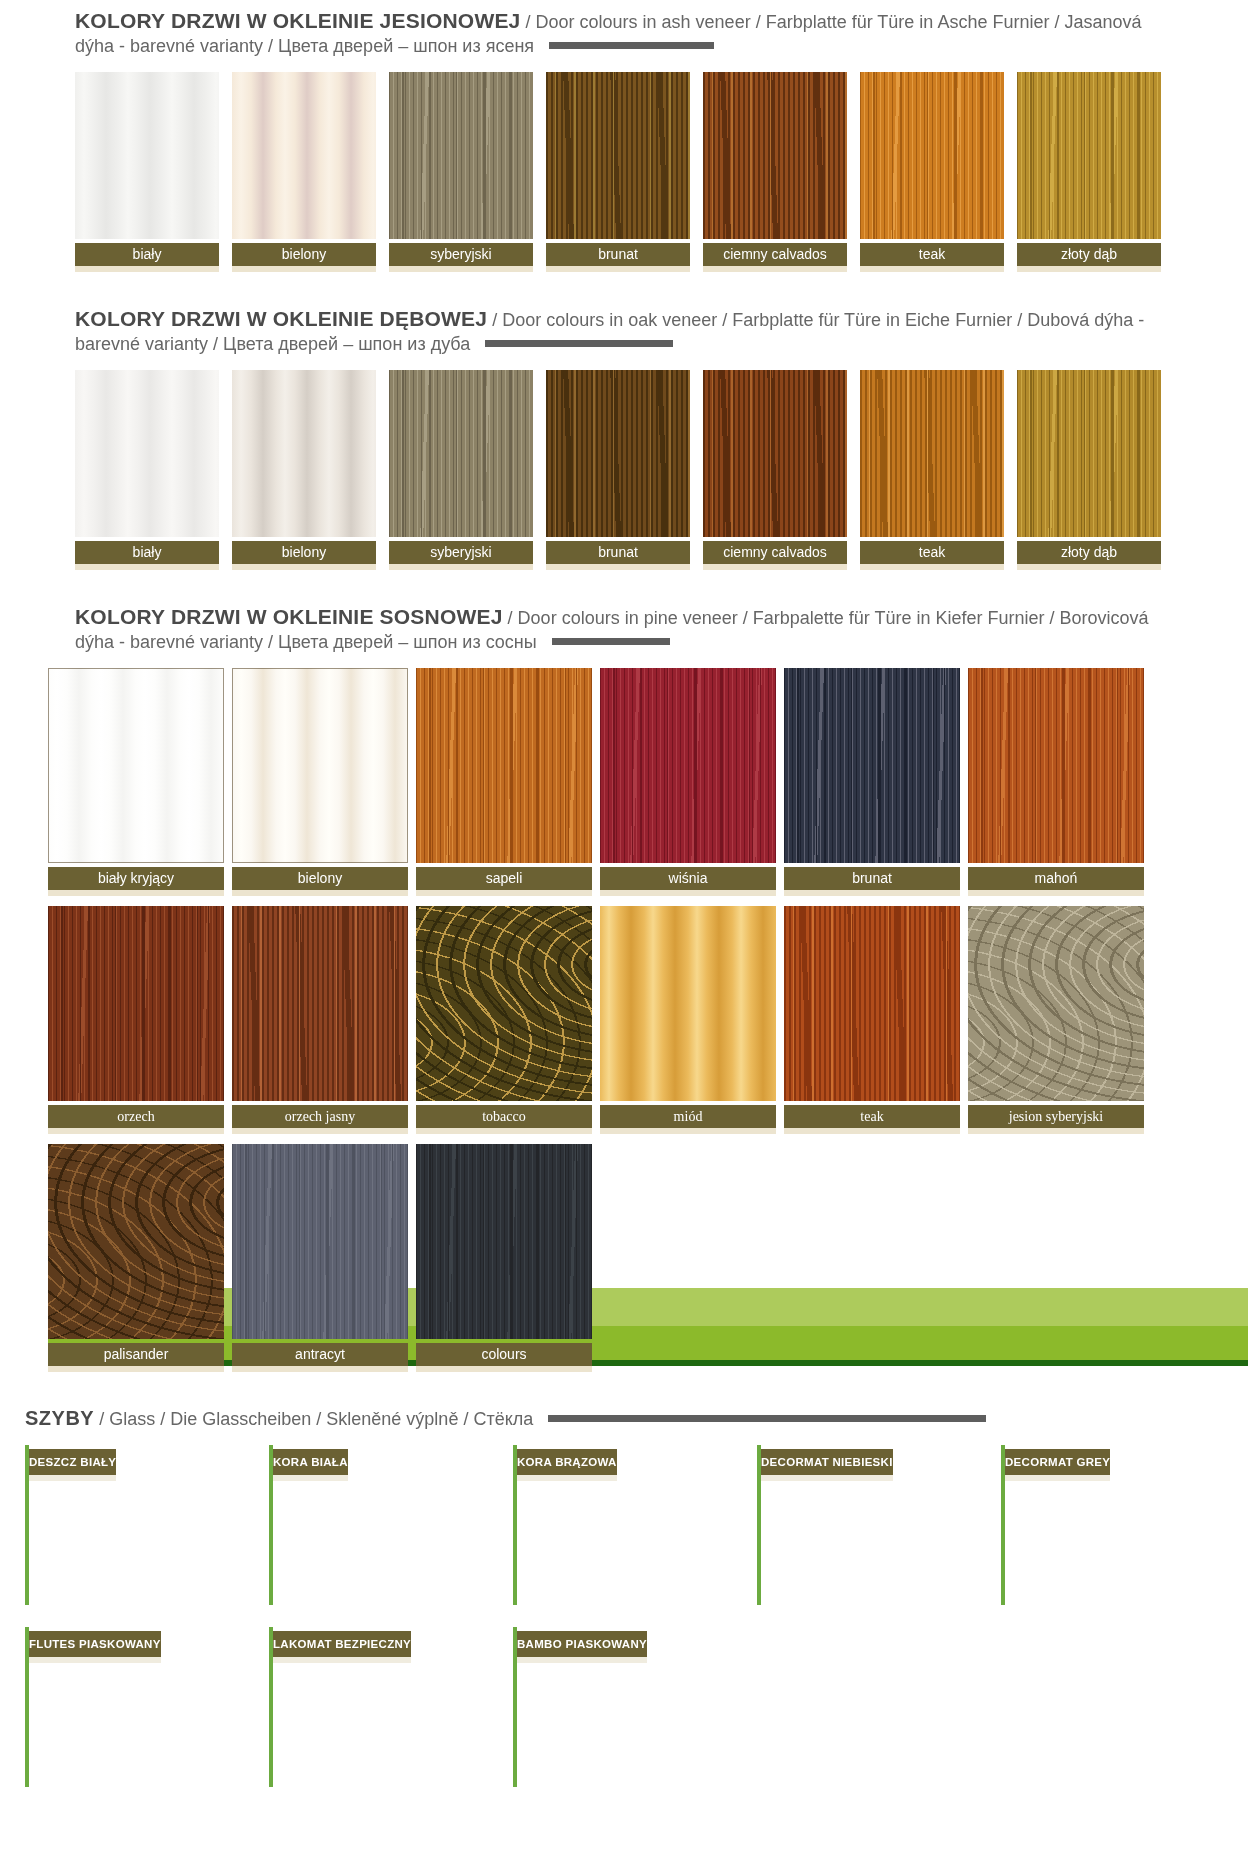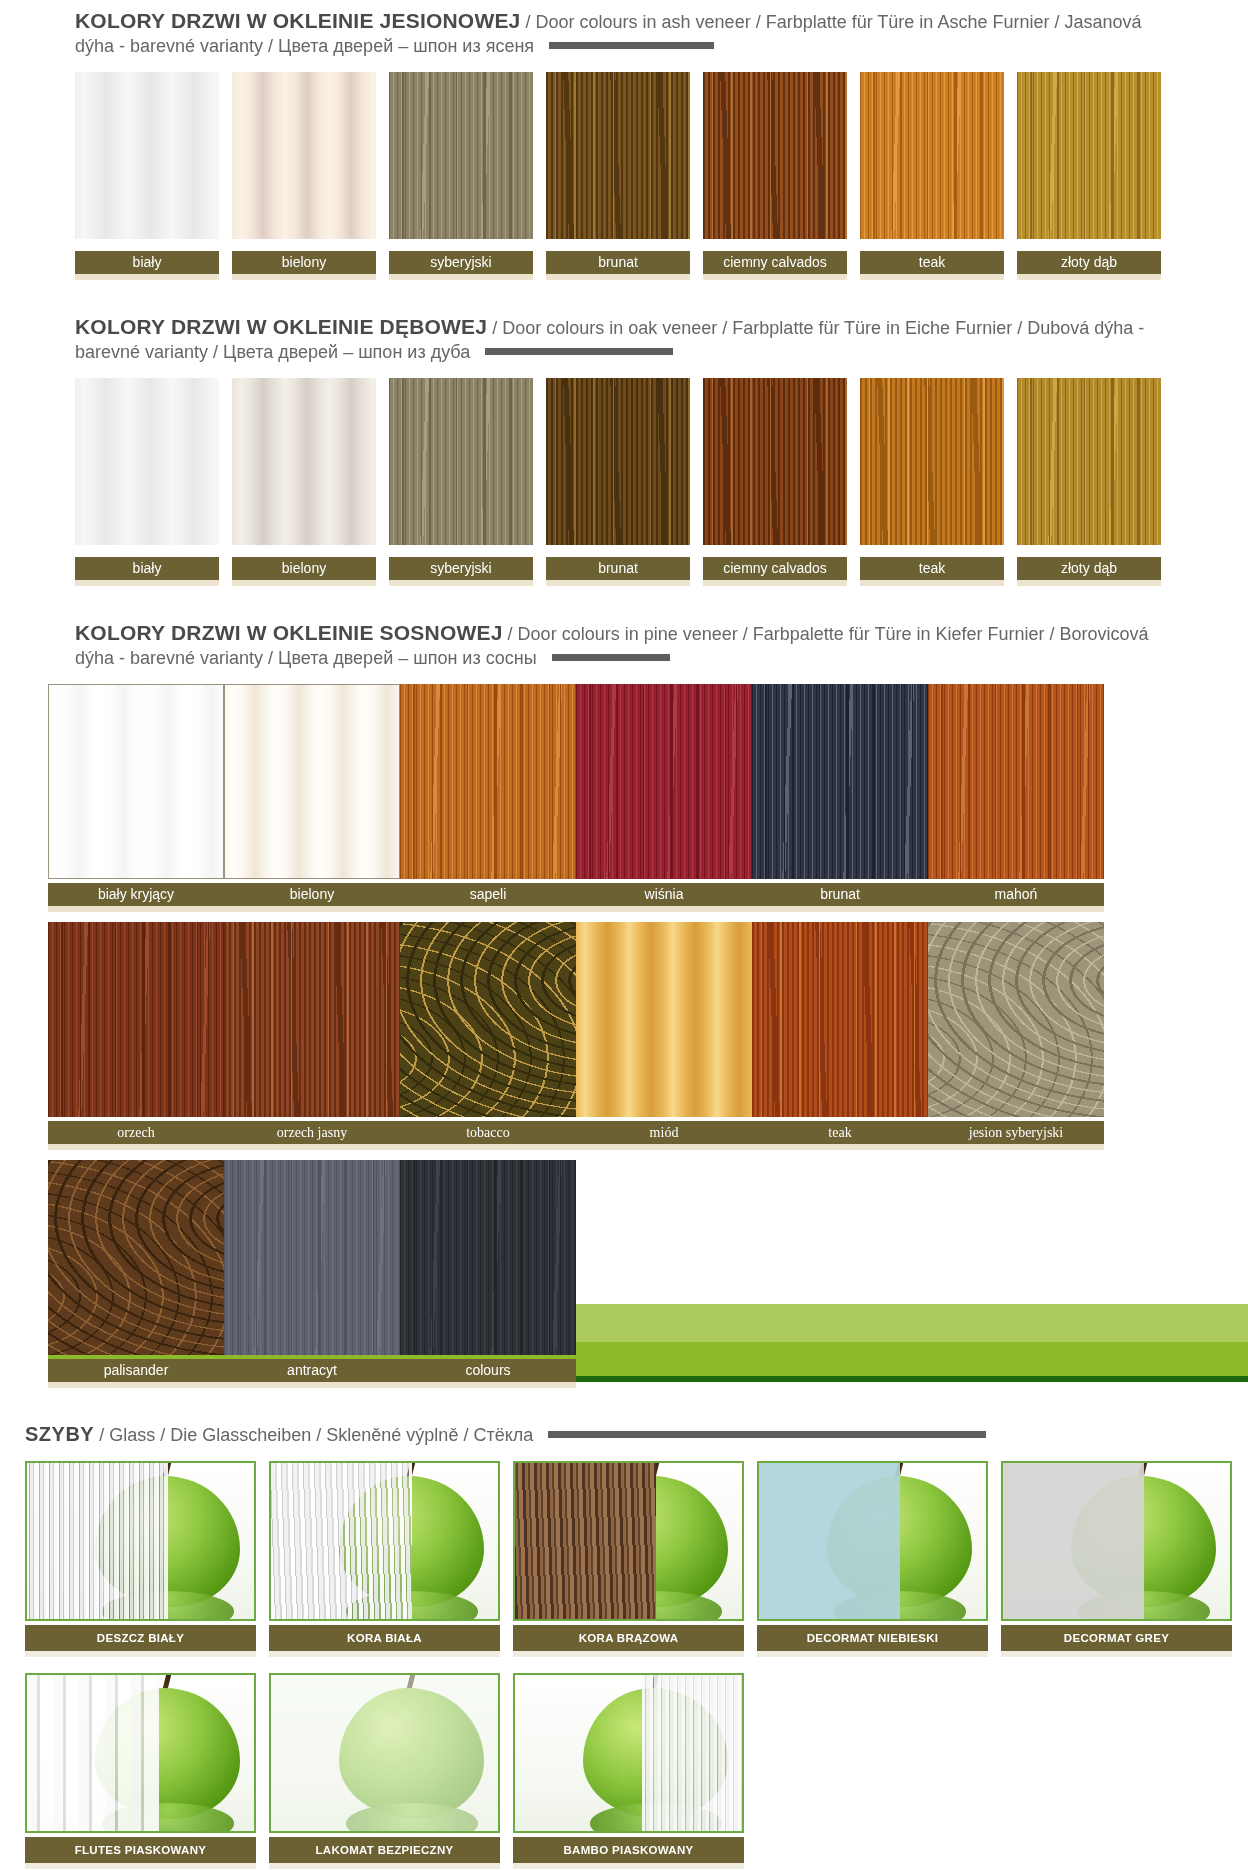--- a/index.html
+++ b/index.html
@@ -10,23 +10,23 @@
   .sec-title{margin:0 70px 14px 75px;line-height:1.28;font-size:18px;color:#666;}
   .sec-title strong{font-size:21px;color:#4a4a4a;letter-spacing:.2px;}
   .rule{display:inline-block;height:7px;background:var(--title-rule,#5e5e5e);margin-left:10px;vertical-align:3px;}
   .rule-1{width:165px}.rule-2{width:188px}.rule-3{width:118px}.rule-4{width:438px}
   .glass-title{margin-left:25px;margin-right:30px;}
   .glass-title strong{font-size:20px;letter-spacing:.5px;}
 
   
   .swatch-row{display:flex;align-items:flex-start;}
   .row-7{margin-left:75px;gap:13px;}
-  .row-6{margin-left:48px;gap:0;}
+  .row-6{margin-left:48px;gap:8px;}
   .col{display:flex;flex-direction:column;}
-  .row-7 .col{width:144px;gap:8px;}
+  .row-7 .col{width:144px;}
   .row-6 .col{width:176px;}
   .sw{width:100%;height:167px;background-color:var(--base);}
   .row-6 .sw{height:195px;}
   .sw.bordered{box-shadow:inset 0 0 0 1px rgba(95,78,50,.6);}
 
   .grain-fine{background-image:
     repeating-linear-gradient(90deg,var(--dark) 0 1px,transparent 1px 4px,var(--light) 4px 5px,transparent 5px 8px),
     repeating-linear-gradient(90deg,transparent 0 13px,var(--dark) 13px 15px,transparent 15px 27px),
     repeating-linear-gradient(92deg,transparent 0 37px,var(--light) 37px 40px,transparent 40px 61px);}
   .grain-oak{background-image:
@@ -46,21 +46,21 @@
   
   .pine3-wrap{position:relative;margin-top:16px;}
   .band{position:absolute;left:48px;right:0;bottom:0;height:78px;z-index:0;}
   .band-light{height:38px;background:var(--band-light,#adcb5c);}
   .band-dark{height:34px;background:var(--band-dark,#8cba2b);}
   .band-line{height:6px;background:var(--band-line,#1e6810);}
   .pine3-wrap .swatch-row{position:relative;z-index:1;}
 
   
   .glass-row{display:flex;gap:13px;margin-left:25px;align-items:flex-start;}
-  .gcol{display:flex;flex-direction:column;width:231px;}
+  .gcol{display:flex;flex-direction:row;width:231px;}
   .gcard{position:relative;height:156px;border:2px solid var(--glass-border,#6cab40);overflow:hidden;background:#fdfdfc;}
   .scene{position:absolute;inset:0;background:linear-gradient(180deg,#ffffff 0%,#f6f8f2 70%,#eef2e8 100%);}
   .apple-stem{position:absolute;left:60%;top:-2%;width:5px;height:20%;background:linear-gradient(#33230d,#6b4a22);
               transform:rotate(14deg);border-radius:2px;}
   .apple-body{position:absolute;width:64%;height:84%;left:30%;top:8%;
               border-radius:48% 52% 46% 54%/56% 56% 44% 44%;
               background:radial-gradient(circle at 36% 30%,#c9e87a 0%,#8dc63f 42%,#589b15 76%,#47820e 100%);}
   .apple-lower{position:absolute;width:58%;height:26%;left:33%;bottom:-8%;border-radius:50%;opacity:.9;
                background:radial-gradient(circle at 50% 18%,#9ed455,#6aa82a 60%,#568e1c);}
   .goverlay{position:absolute;top:0;bottom:0;left:0;width:62%;}

